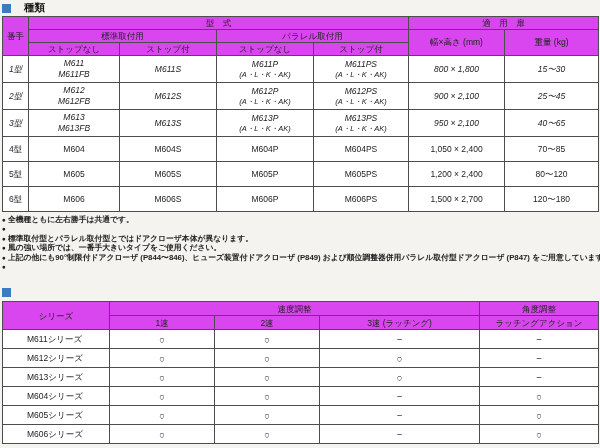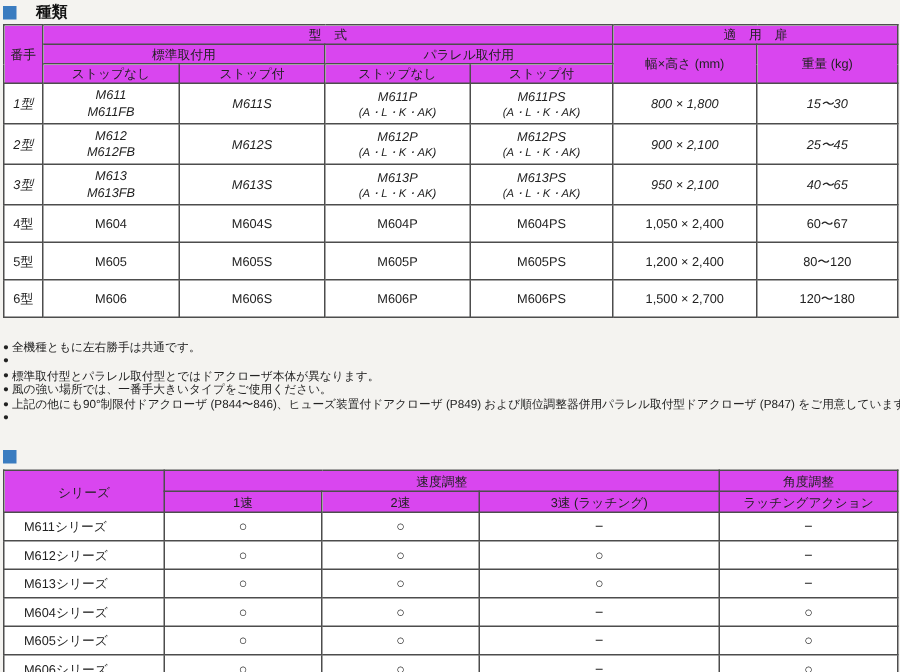--- a/index.html
+++ b/index.html
@@ -31,31 +31,31 @@
     font-size:8.5px; font-weight:normal; line-height:1.25;
     overflow:hidden;
     color:#222;
   }
   th { background:#d946ef; }
   .types-table tr.hdr { height:13px; }
   .types-table tr.row-tall  { height:27px;font-style:italic; }
   .types-table tr.row-short { height:25px; }
   .model-sub { font-size:7.5px; display:block; }
   .model-main { display:block; }
-  .notes { margin-top:15px; }
+  .notes { margin-top:3px;font-weight:bold; }
   .note-line {
     display:flex; align-items:flex-start; gap:2px;
     font-size:7.8px; line-height:9.4px; color:#222;
     white-space:nowrap;
   }
   .note-bullet { font-size:6.5px; line-height:9.4px; flex:0 0 auto; }
   .speed-title { margin-top:15px; margin-bottom:3px; }
   .speed-table tr.hdr { height:14px; }
   .speed-table tr.data-row { height:19px; }
-  .speed-table td.series-cell { text-align:left; padding-left:13px; }
+  .speed-table td.series-cell { text-align:left; padding-left:24px; }
   .sym { font-size:9.5px; }
 </style>
 </head>
 <body>
 
 <div class="section-title">
   <span class="title-square"></span>
   <span>種類</span>
 </div>
 
@@ -142,21 +142,21 @@
     <td>950 × 2,100</td>
     <td>40〜65</td>
   </tr>
   <tr class="row-short">
     <td>4型</td>
     <td>M604</td>
     <td>M604S</td>
     <td>M604P</td>
     <td>M604PS</td>
     <td>1,050 × 2,400</td>
-    <td>60〜67</td>
+    <td>70〜85</td>
   </tr>
   <tr class="row-short">
     <td>5型</td>
     <td>M605</td>
     <td>M605S</td>
     <td>M605P</td>
     <td>M605PS</td>
     <td>1,200 × 2,400</td>
     <td>80〜120</td>
   </tr>

